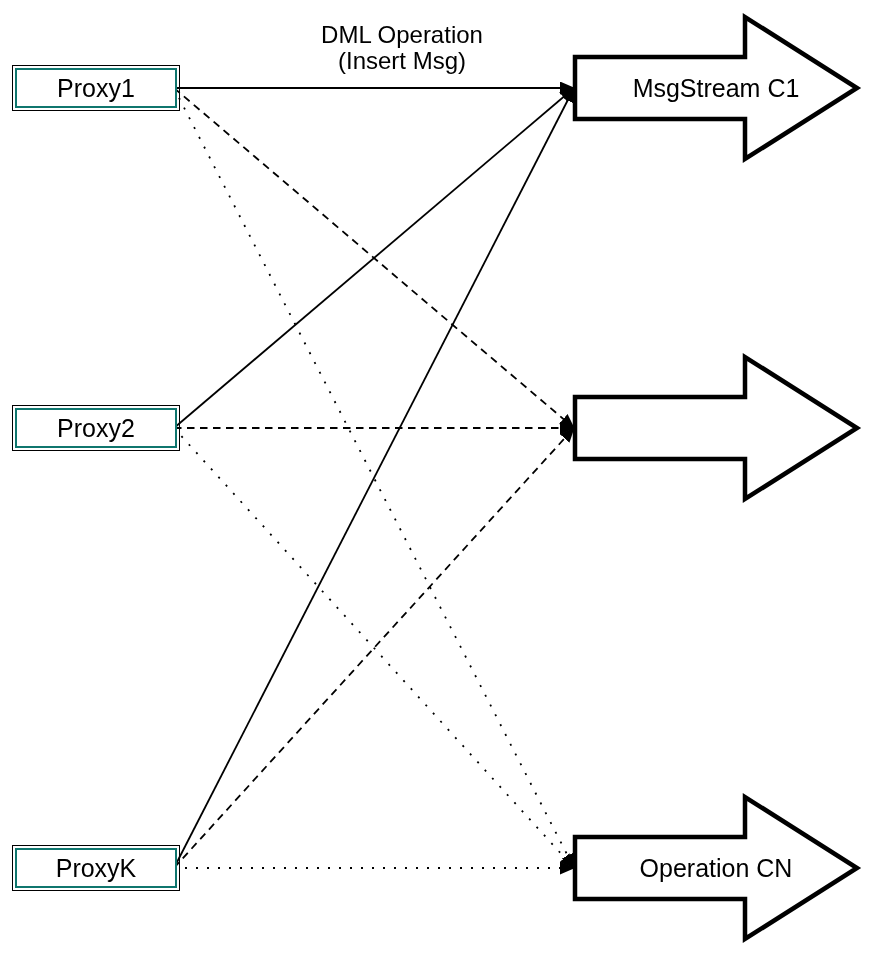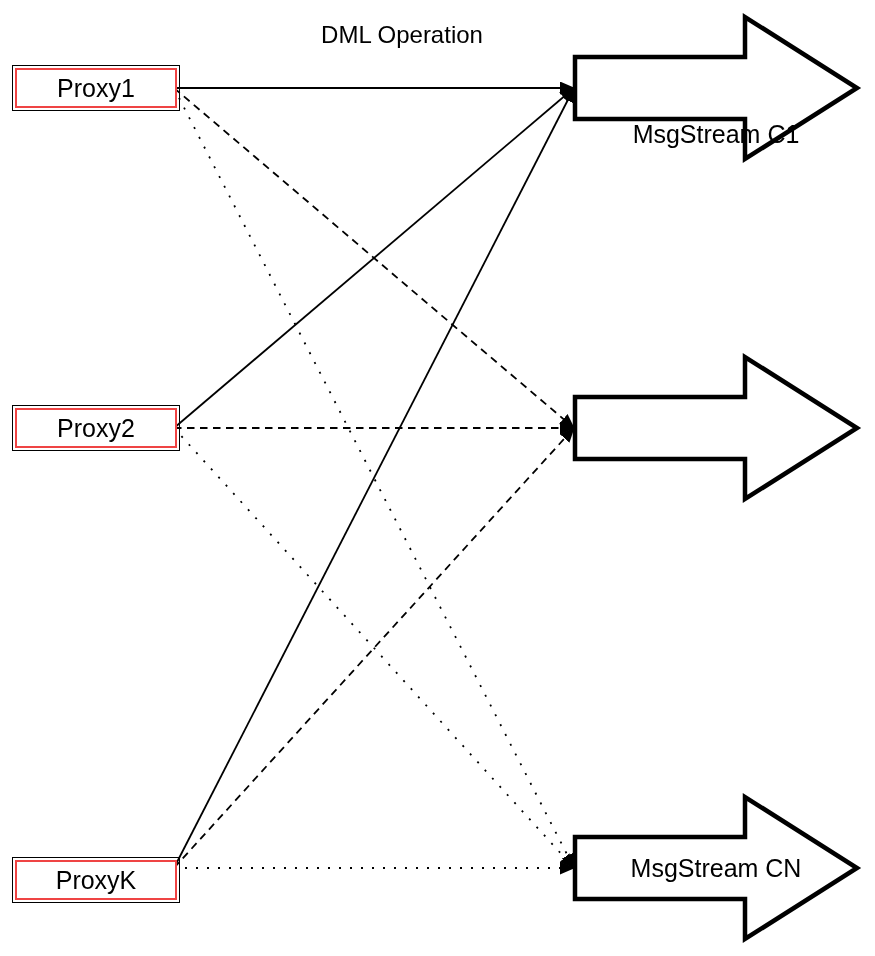--- a/index.html
+++ b/index.html
@@ -33,44 +33,44 @@
     color: #000000;
   }
   .diagram-title span { display: block; }
   .proxy-node {
     position: absolute;
     left: 15px;
     width: 162px;
     height: 40px;
     box-sizing: border-box;
     background: #ffffff;
-    border: 2px solid #ef4444;
+    border: 2px solid #0f766e;
     outline: 1px solid #000000;
     outline-offset: 2px;
     display: flex;
     align-items: center;
     justify-content: center;
     font-size: 25px;
     color: #000000;
   }
   #node-proxy1 { top: 68px; }
   #node-proxy2 { top: 408px; align-items: center; }
-  #node-proxyk { top: 848px; margin-top: 12px; }
+  #node-proxyk { top: 848px; }
   .stream-label {
     position: absolute;
     left: 575px;
     width: 282px;
     height: 40px;
     text-align: center;
     line-height: 40px;
     font-size: 25px;
     color: #000000;
     pointer-events: none;
   }
-  #label-c1 { top: 68px; margin-top: 46px; }
+  #label-c1 { top: 68px; }
   #label-c2 { top: 408px; }
   #label-cn { top: 848px; }
 </style>
 </head>
 <body>
 
 <div class="canvas">
 
   <svg class="edge-layer" id="edge-layer" viewBox="0 0 875 956" xmlns="http://www.w3.org/2000/svg">
     <defs>
@@ -91,28 +91,29 @@
       </g>
     <g id="arrows-group">
         <path d="M575,57 L745,57 L745,17 L857,88 L745,159 L745,119 L575,119 Z" fill="#ffffff" stroke="#000000" stroke-width="4.5" stroke-linejoin="miter"></path>
         <path d="M575,397 L745,397 L745,357 L857,428 L745,499 L745,459 L575,459 Z" fill="#ffffff" stroke="#000000" stroke-width="4.5" stroke-linejoin="miter"></path>
         <path d="M575,837 L745,837 L745,797 L857,868 L745,939 L745,899 L575,899 Z" fill="#ffffff" stroke="#000000" stroke-width="4.5" stroke-linejoin="miter"></path>
       </g>
   </svg>
 
   <div class="diagram-title">
     <span>DML Operation</span>
+    <span>(Insert Msg)</span>
   </div>
 
   <div class="proxy-node" id="node-proxy1">
     <span>Proxy1</span>
   </div>
   <div class="proxy-node" id="node-proxy2">
     <span>Proxy2</span>
   </div>
   <div class="proxy-node" id="node-proxyk">
     <span>ProxyK</span>
   </div>
 
   <div class="stream-label" id="label-c1">MsgStream C1</div>
-  <div class="stream-label" id="label-cn">MsgStream CN</div>
+  <div class="stream-label" id="label-cn">Operation CN</div>
 
 </div>
 
 </body></html>

